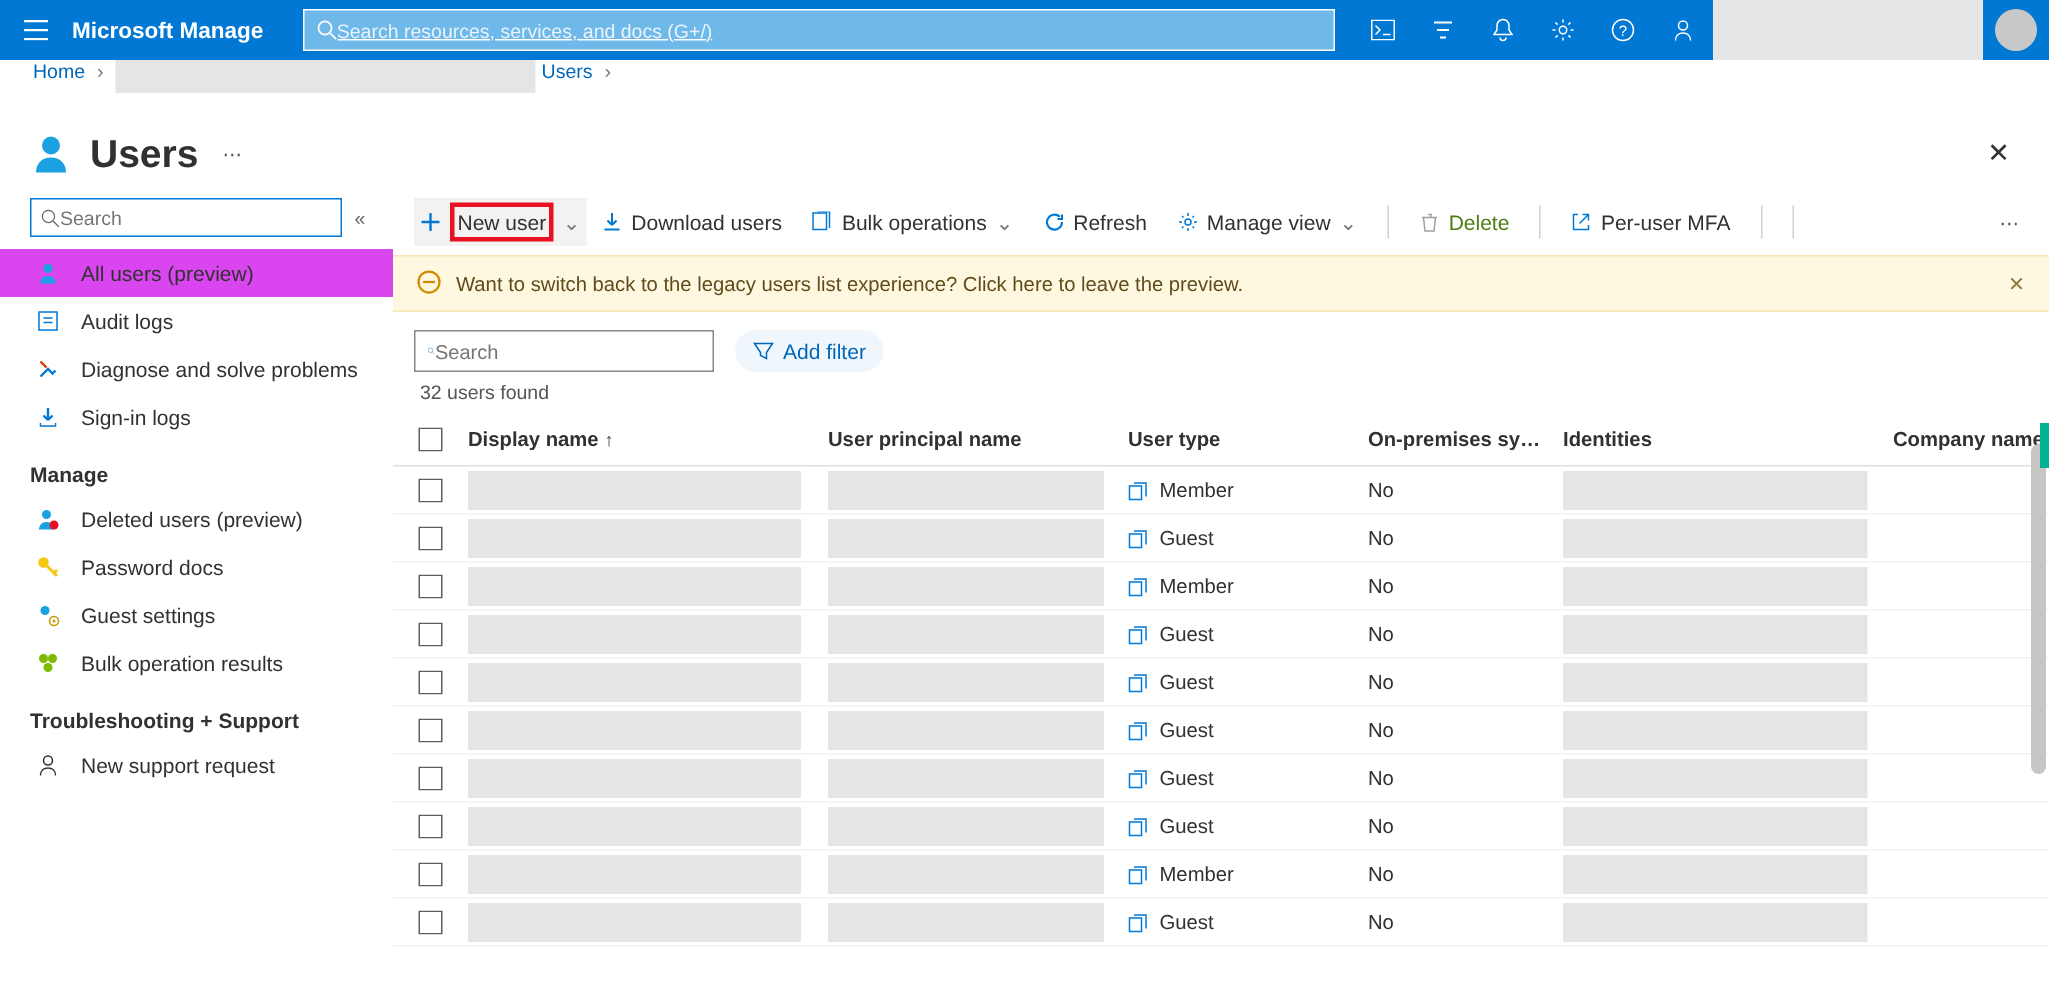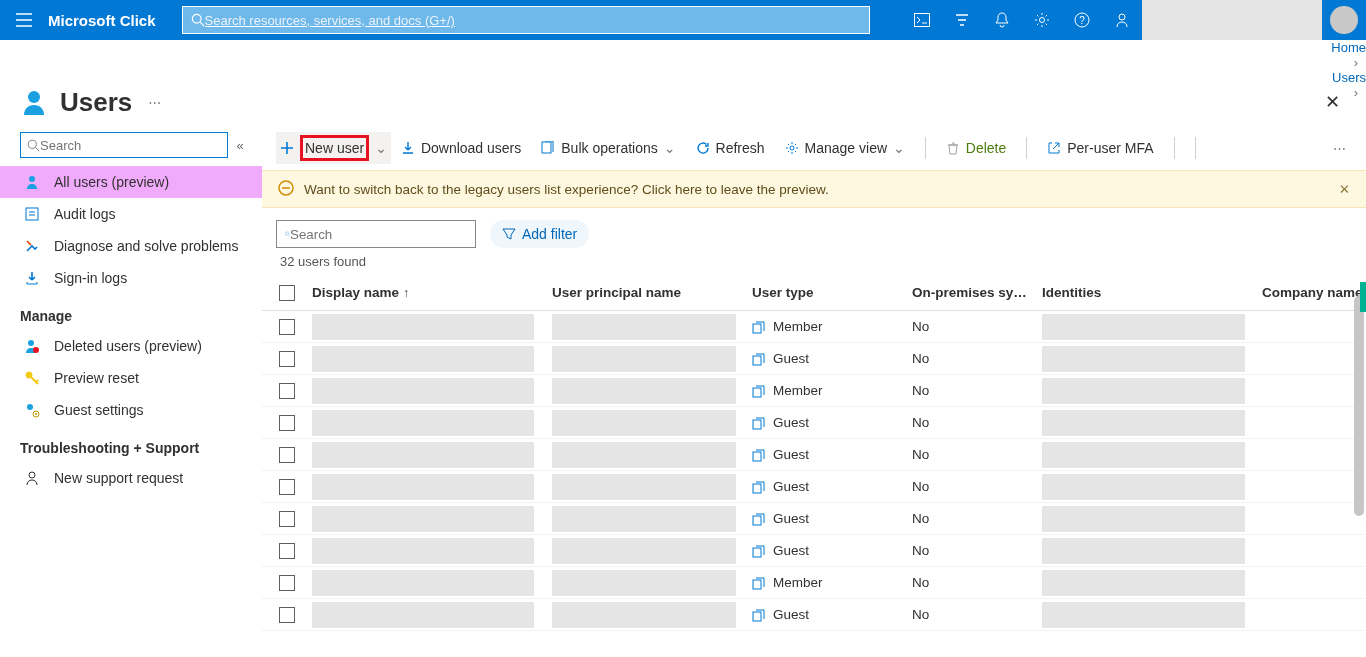--- a/index.html
+++ b/index.html
@@ -11,41 +11,41 @@
   .brand { font-weight: 600; font-size: 15px; margin-right: 26px; }
   .searchbox-top { flex: 0 0 688px; height: 28px; background: #6eb8ea; border: 1px solid #fff; display:flex; align-items:center; padding: 0 8px; color:#fff;text-decoration:underline; }
   .searchbox-top input { background: transparent; border: none; color: #fff; flex:1; outline:none; font-size:13px; }
   .searchbox-top input::placeholder { color: #eaf3fb; }
   .topbar-icons { margin-left:auto; display:flex; align-items:center; height:40px;}
   .topbar-icons .ticon { width:40px; height:40px; display:flex; align-items:center; justify-content:center; cursor:pointer;}
   .account-blank { width:180px; height:40px; background:#e5e5e5; }
   .avatar-circle { width:28px; height:28px; border-radius:50%; background:#c8c8c8; margin:0 8px; }
 
   
-  .crumbrow { height:38px; display:flex; align-items:flex-end; padding-left:22px; font-size:13px;flex-direction:column;}
+  .crumbrow { height:38px; display:flex; align-items:flex-start; padding-left:22px; font-size:13px;}
   .crumbrow a { color:#0067b8; text-decoration:none; }
   .crumb-sep { margin:0 8px; color:#777; }
   .crumb-blank { width:280px; height:22px; background:#e5e5e5;display:inline-block;}
 
   
   .titlerow { display:flex; align-items:center; padding-left:20px; height:48px;}
   .titlerow svg { margin-right:12px;}
   .titlerow h1 { font-size:26px; font-weight:600; }
   .title-more { margin-left:16px; color:#555; cursor:pointer;}
   .title-close { margin-left:auto; margin-right:26px; cursor:pointer; font-size:18px;}
 
   
   .main { display:flex; height: calc(657px - 40px - 38px - 48px); }
   .sidebar { width:262px; border-right:0; padding-top:6px;}
   .sidebar-search-row { display:flex; align-items:center; padding:0 10px 8px 20px;}
   .sidebar-search { flex:1; height:26px; border:1px solid #0078d4; display:flex; align-items:center; padding:0 6px;}
   .sidebar-search input { border:none; outline:none; flex:1; font-size:13px;}
   .collapse-chevron { width:24px; text-align:center; color:#666; cursor:pointer;}
   .nav-item { display:flex; align-items:center; height:32px; padding-left:24px; cursor:pointer; font-size:14px;}
-  .nav-item.active { background:#f0abfc; }
+  .nav-item.active { background:#d946ef; }
   .nav-item .ni-icon { width:20px; margin-right:10px; display:flex; align-items:center;}
   .nav-section { font-weight:600; font-size:14px; padding:14px 0 6px 20px; }
 
   
   .content { flex:1; position:relative; background:#fff; }
   .toolbar { height:44px; display:flex; align-items:center; border-bottom:0; padding-left:14px; }
   .tbtn { display:flex; align-items:center; height:32px; padding:0 10px; cursor:pointer; font-size:14px; color:#323130;}
   .tbtn.disabled { color:#4d7c0f; cursor:default;}
   .tbtn svg, .tbtn .icon { margin-right:6px; }
   .tbtn .chev { margin-left:6px; color:#777;}
@@ -79,21 +79,21 @@
 </style>
 </head>
 <body>
 
 <div class="topbar">
   <div class="hamburger">
     <svg width="16" height="14" viewBox="0 0 16 14">
         <path stroke="#fff" stroke-width="1.5" d="M0 1h16M0 7h16M0 13h16"></path>
       </svg>
   </div>
-  <div class="brand">Microsoft Click</div>
+  <div class="brand">Microsoft Manage</div>
   <div class="searchbox-top">
     <svg width="14" height="14" viewBox="0 0 16 16">
         <circle cx="6.5" cy="6.5" r="5" stroke="#fff" fill="none" stroke-width="1.3"></circle>
         <line x1="10.5" y1="10.5" x2="15" y2="15" stroke="#fff" stroke-width="1.3"></line>
       </svg>
     <input placeholder="Search resources, services, and docs (G+/)" style="">
   </div>
   <div class="topbar-icons">
     <div class="ticon">
       <svg width="16" height="14" viewBox="0 0 16 14">
@@ -214,31 +214,41 @@
         </span>
       <span>Deleted users (preview)</span>
     </div>
     <div class="nav-item">
       <span class="ni-icon">
           <svg width="16" height="16" viewBox="0 0 16 16">
             <circle cx="5" cy="5" r="3" stroke="#f2c811" fill="#f2c811"></circle>
             <path d="M7 7l7 7m-2-2l2-2" stroke="#f2c811" stroke-width="2"></path>
           </svg>
         </span>
-      <span>Preview reset</span>
+      <span>Password docs</span>
     </div>
     <div class="nav-item">
       <span class="ni-icon">
           <svg width="16" height="16" viewBox="0 0 16 16">
             <circle cx="6" cy="5" r="3" fill="#1ba1e2"></circle>
             <circle cx="12" cy="12" r="3" stroke="#c19c00" fill="none"></circle>
             <circle cx="12" cy="12" r="1" fill="#c19c00"></circle>
           </svg>
         </span>
       <span>Guest settings</span>
+    </div>
+    <div class="nav-item">
+      <span class="ni-icon">
+          <svg width="16" height="16" viewBox="0 0 16 16">
+            <circle cx="5" cy="5" r="3" fill="#7cbb00"></circle>
+            <circle cx="11" cy="5" r="3" fill="#7cbb00"></circle>
+            <circle cx="8" cy="11" r="3" fill="#7cbb00"></circle>
+          </svg>
+        </span>
+      <span>Bulk operation results</span>
     </div>
 
     <div class="nav-section">Troubleshooting + Support</div>
     <div class="nav-item">
       <span class="ni-icon">
           <svg width="16" height="16" viewBox="0 0 16 16">
             <circle cx="8" cy="5" r="3" stroke="#323130" fill="none"></circle>
             <path d="M3 15c0-3 2-5 5-5s5 2 5 5" stroke="#323130" fill="none"></path>
           </svg>
         </span>

